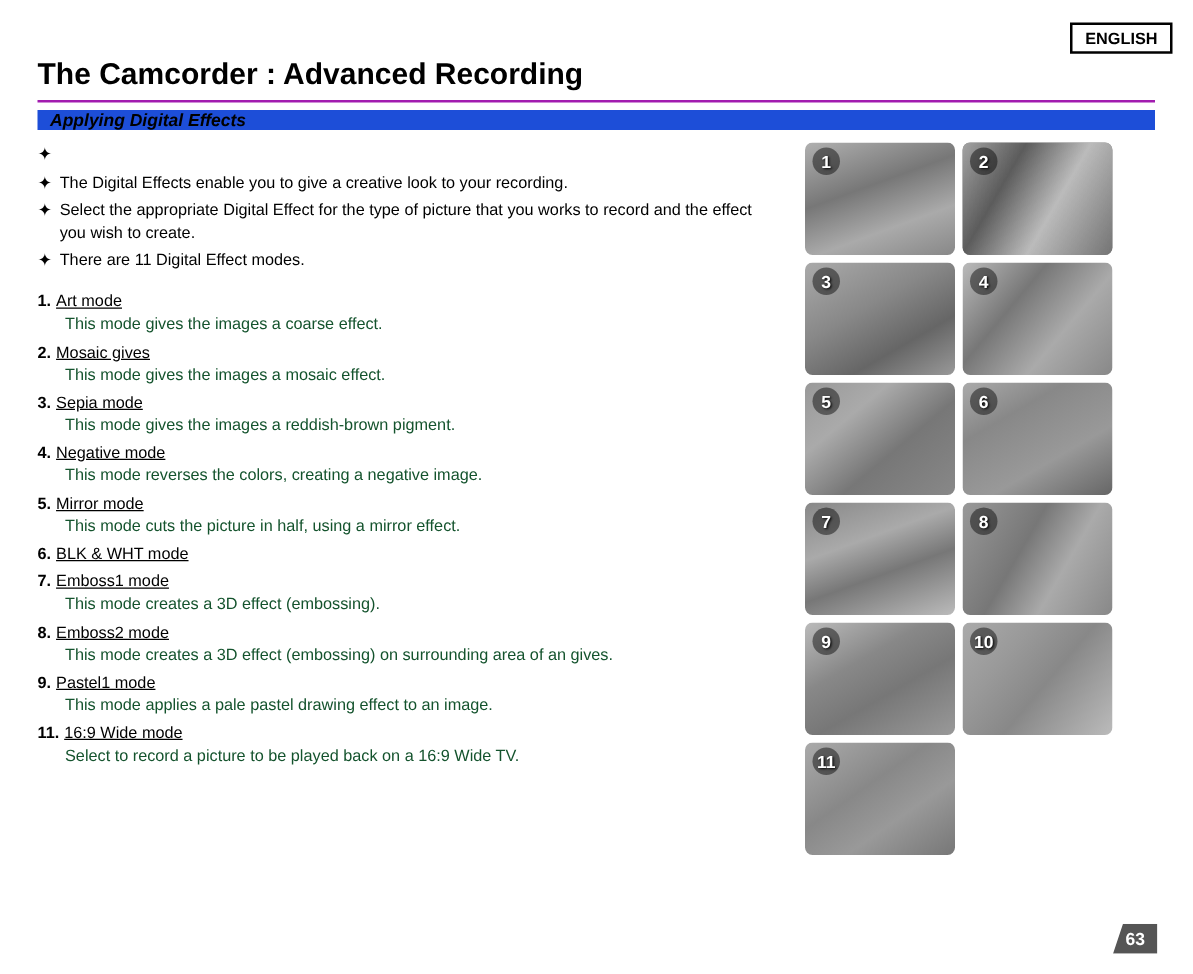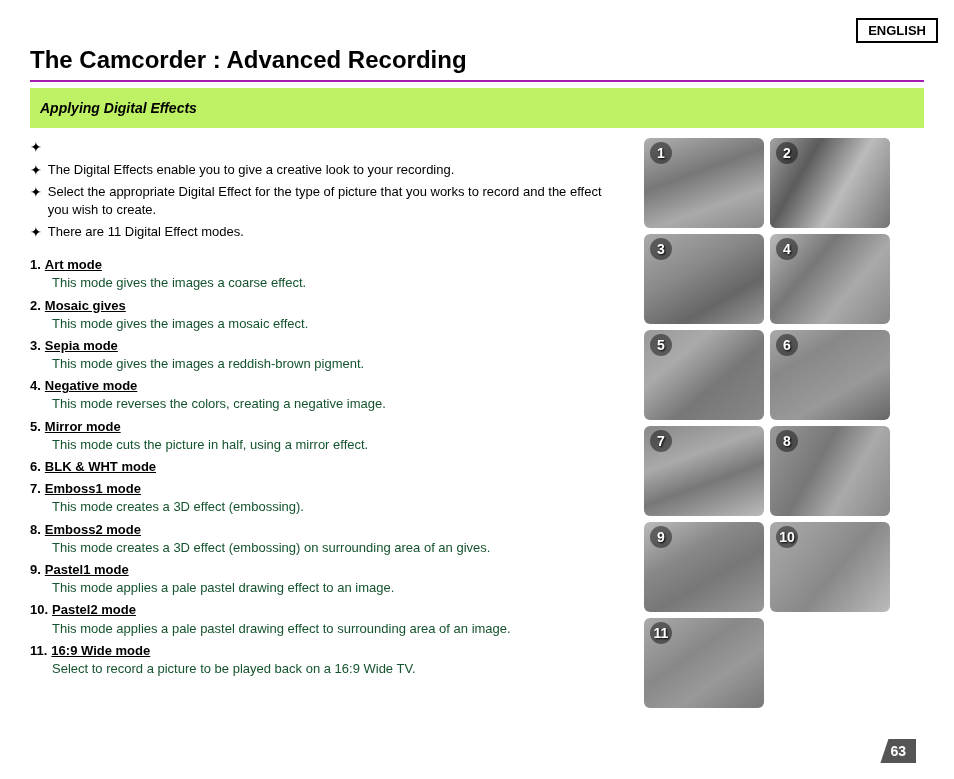--- a/index.html
+++ b/index.html
@@ -37,22 +37,22 @@
       font-size: 24px;
       font-weight: bold;
       margin-top: 26px;
       margin-bottom: 6px;
       border-bottom: 2px solid #a21caf;
       padding-bottom: 6px;
     }
 
     
     .section-header {
-      background: #bef264;
-      padding: 12px 10px;
+      background: #1d4ed8;
+      padding: 0 10px;
       font-style: italic;
       font-weight: bold;
       font-size: 14px;
       margin-bottom: 10px;
     }
 
     
     .content-area {
       display: flex;
       gap: 20px;
@@ -93,21 +93,21 @@
       list-style: none;
     }
 
     .mode-item {
       margin-bottom: 4px;
       font-size: 13px;
       line-height: 1.4;
     }
 
     .mode-item .mode-title {
-      font-weight: bold;
+      font-weight: normal;
       text-decoration: underline;
     }
 
     .mode-item .mode-number {
       font-weight: bold;
     }
 
     .mode-item .mode-desc {
       display: block;
       margin-left: 22px;
@@ -168,21 +168,21 @@
     .dolphin-7 { background: linear-gradient(160deg, #888 0%, #aaa 35%, #777 60%, #bbb 100%); }
     .dolphin-8 { background: linear-gradient(120deg, #999 0%, #777 40%, #aaa 65%, #888 100%); }
     .dolphin-9 { background: linear-gradient(150deg, #bbb 0%, #888 35%, #777 60%, #999 100%); }
     .dolphin-10 { background: linear-gradient(130deg, #aaa 0%, #999 30%, #888 55%, #bbb 100%); }
     .dolphin-11 { background: linear-gradient(145deg, #aaa 0%, #888 40%, #999 65%, #777 100%); }
 
     
     .page-number {
       position: absolute;
       bottom: 16px;
-      right: 38px;
+      right: 28px;
       background: #555;
       color: #fff;
       padding: 4px 10px;
       font-weight: bold;
       font-size: 14px;
       clip-path: polygon(8px 0%, 100% 0%, 100% 100%, 0% 100%);
     }
   </style>
 </head>
 <body>
@@ -275,27 +275,20 @@
         </li>
         <li class="mode-item">
           <div class="mode-header">
             <span class="mode-number">9.</span>
             <span class="mode-title">Pastel1 mode</span>
           </div>
           <span class="mode-desc">This mode applies a pale pastel drawing effect to an image.</span>
         </li>
         <li class="mode-item">
           <div class="mode-header">
-            <span class="mode-number">10.</span>
-            <span class="mode-title">Pastel2 mode</span>
-          </div>
-          <span class="mode-desc">This mode applies a pale pastel drawing effect to surrounding area of an image.</span>
-        </li>
-        <li class="mode-item">
-          <div class="mode-header">
             <span class="mode-number">11.</span>
             <span class="mode-title">16:9 Wide mode</span>
           </div>
           <span class="mode-desc">Select to record a picture to be played back on a 16:9 Wide TV.</span>
         </li>
       </ol>
     </div>
 
     <div class="right-content">
       <div class="image-grid">

